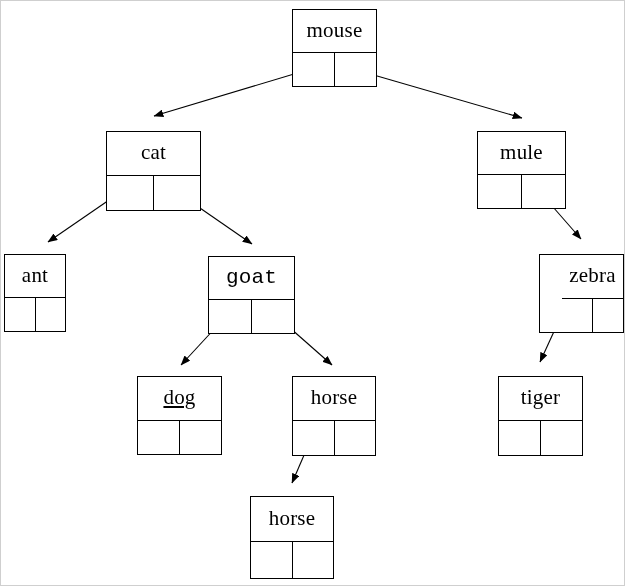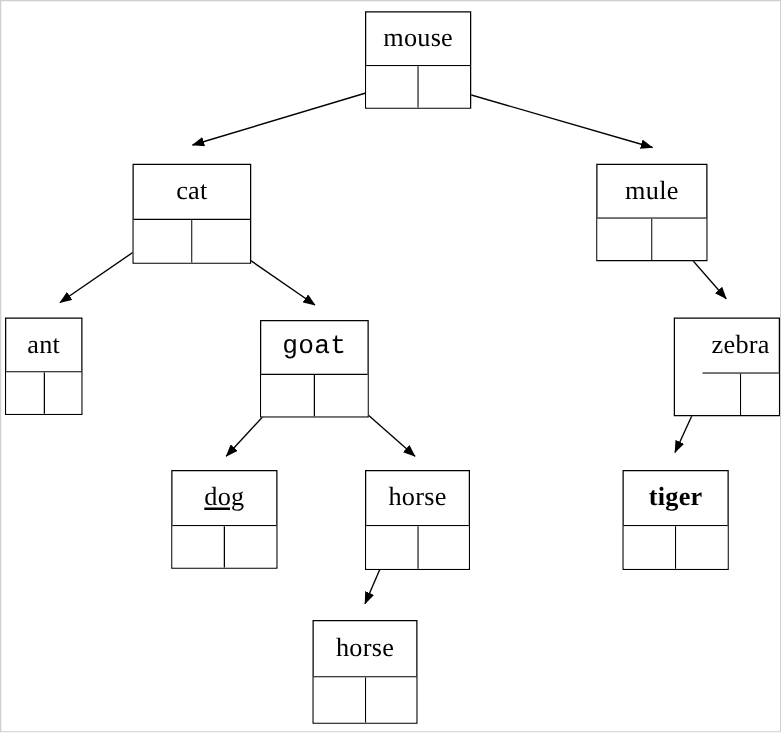--- a/index.html
+++ b/index.html
@@ -130,21 +130,21 @@
         </div>
       </div>
       <div class="node" style="left: 291px; top: 375px; width: 84px; height: 80px;">
         <div class="node-label" style="height: 41px;">horse</div>
         <div class="node-pointers">
           <div class="ptr ptr-left"></div>
           <div class="ptr ptr-right"></div>
         </div>
       </div>
       <div class="node" style="left: 497px; top: 375px; width: 85px; height: 80px;">
-        <div class="node-label" style="height: 41px; font-weight: bold;">tiger</div>
+        <div class="node-label" style="height: 41px;">tiger</div>
         <div class="node-pointers">
           <div class="ptr ptr-left"></div>
           <div class="ptr ptr-right"></div>
         </div>
       </div>
       <div class="node" style="left: 249px; top: 495px; width: 84px; height: 83px; text-align: right;">
         <div class="node-label" style="height: 42px;">horse</div>
         <div class="node-pointers">
           <div class="ptr ptr-left"></div>
           <div class="ptr ptr-right"></div>

